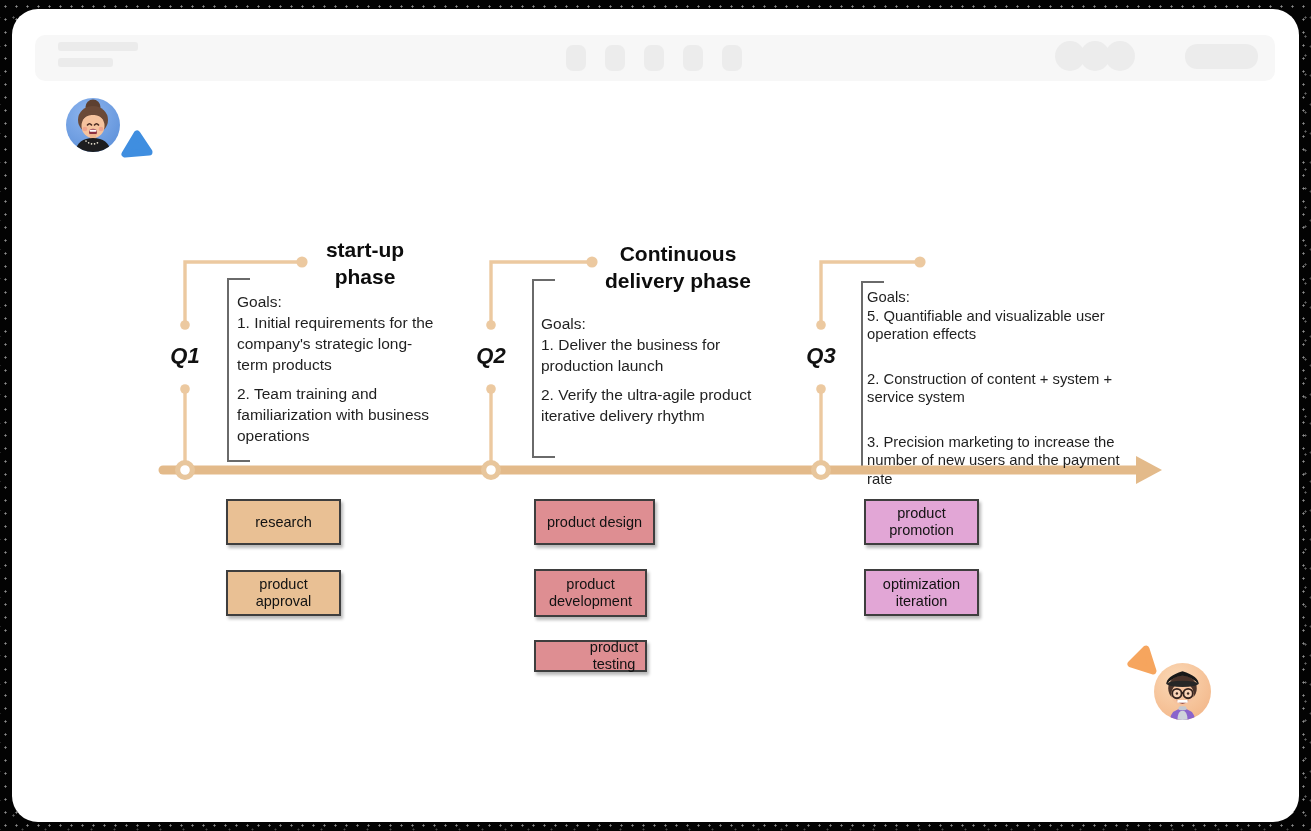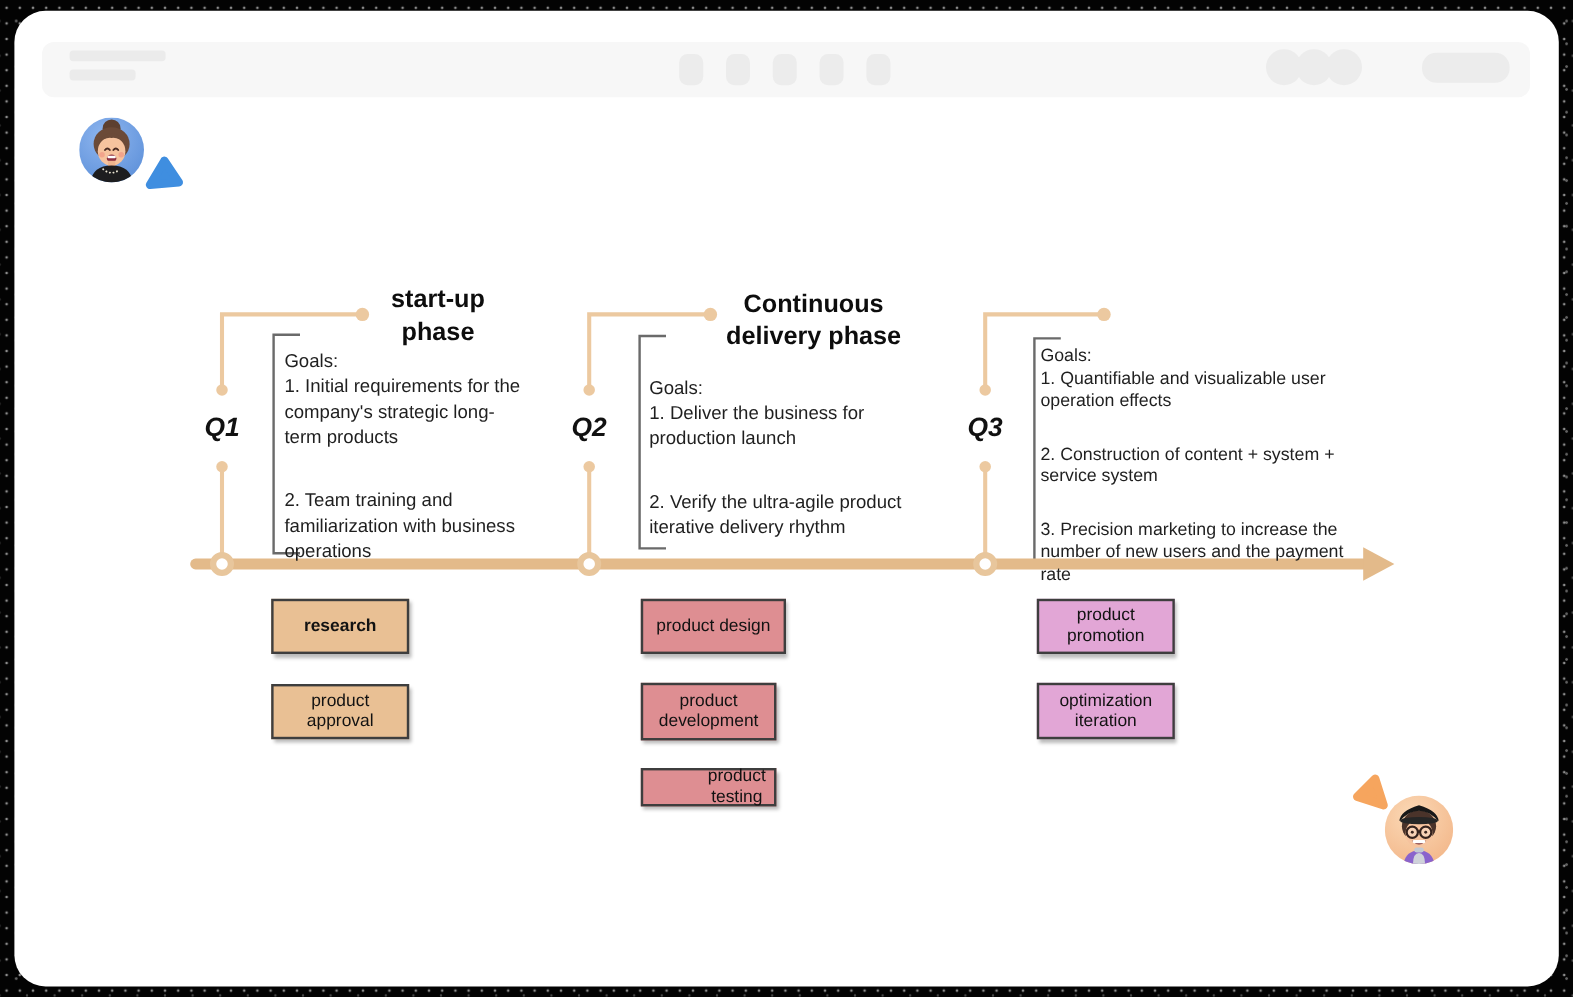--- a/index.html
+++ b/index.html
@@ -36,21 +36,21 @@
   
   .pre{white-space:pre-line;}
   .phase-title{
     position:absolute;text-align:center;font-weight:700;font-size:21px;line-height:27px;color:#0d0d0d;
   }
   .q-label{
     position:absolute;text-align:center;font-weight:700;font-size:22px;color:#111;width:52px;font-style:italic;
   }
   .goals{position:absolute;font-size:15.5px;line-height:21px;color:#1f1f1f;}
   .goals p{margin:0;}
-  .goals p.g-item + p.g-item{margin-top:32px;}
+  .goals p.g-item + p.g-item{margin-top:8px;}
   .goals-3{font-size:14.8px;line-height:18.5px;}
   .goals-3 p.g-item + p.g-item{margin-top:26px;}
   .task{
     position:absolute;display:flex;align-items:center;justify-content:center;
     border:2px solid #3e3e3e;box-shadow:2px 3px 3px rgba(0,0,0,.28);
     font-size:14.5px;line-height:17px;text-align:center;color:#121212;box-sizing:border-box;
   }
   .t1{background:#e9c094;}
   .t2{background:#de8e92;}
   .t3{background:#e2a6d6;}
@@ -160,21 +160,21 @@
   <div class="q-label" style="left:159px;top:343px;">Q1</div>
   <div class="goals" style="left:237px;top:291px;width:200px;">
     <p class="g-head">Goals:</p>
     <p class="g-item pre">1. Initial requirements for the
 company's strategic long-
 term products</p>
     <p class="g-item pre">2. Team training and
 familiarization with business
 operations</p>
   </div>
-  <div class="task t1 pre" style="left:226px;top:499px;width:115px;height:46px;font-weight:bold;">research</div>
+  <div class="task t1 pre" style="left:226px;top:499px;width:115px;height:46px;">research</div>
   <div class="task t1 pre" style="left:226px;top:570px;width:115px;height:46px;">product
 approval</div>
 
   <div class="phase-title pre" style="left:593px;top:240px;width:170px;text-align:center;">Continuous
 delivery phase</div>
   <div class="q-label" style="left:465px;top:343px;">Q2</div>
   <div class="goals" style="left:541px;top:313px;width:212px;">
     <p class="g-head">Goals:</p>
     <p class="g-item pre">1. Deliver the business for
 production launch</p>
@@ -182,21 +182,21 @@
 iterative delivery rhythm</p>
   </div>
   <div class="task t2" style="left:534px;top:499px;width:121px;height:46px;">product design</div>
   <div class="task t2 pre" style="left:534px;top:569px;width:113px;height:48px;">product
 development</div>
   <div class="task t2" style="left:534px;top:640px;width:113px;height:32px;padding-left:47px;">product testing</div>
 
   <div class="q-label" style="left:795px;top:343px;">Q3</div>
   <div class="goals goals-3" style="left:867px;top:288px;width:265px;">
     <p class="g-head">Goals:</p>
-    <p class="g-item pre">1. Quantifiable and visualizable user
+    <p class="g-item pre">5. Quantifiable and visualizable user
 operation effects</p>
     <p class="g-item pre">2. Construction of content + system +
 service system</p>
     <p class="g-item pre">3. Precision marketing to increase the
 number of new users and the payment
 rate</p>
   </div>
   <div class="task t3 pre" style="left:864px;top:499px;width:115px;height:46px;">product
 promotion</div>
   <div class="task t3 pre" style="left:864px;top:569px;width:115px;height:47px;">optimization

